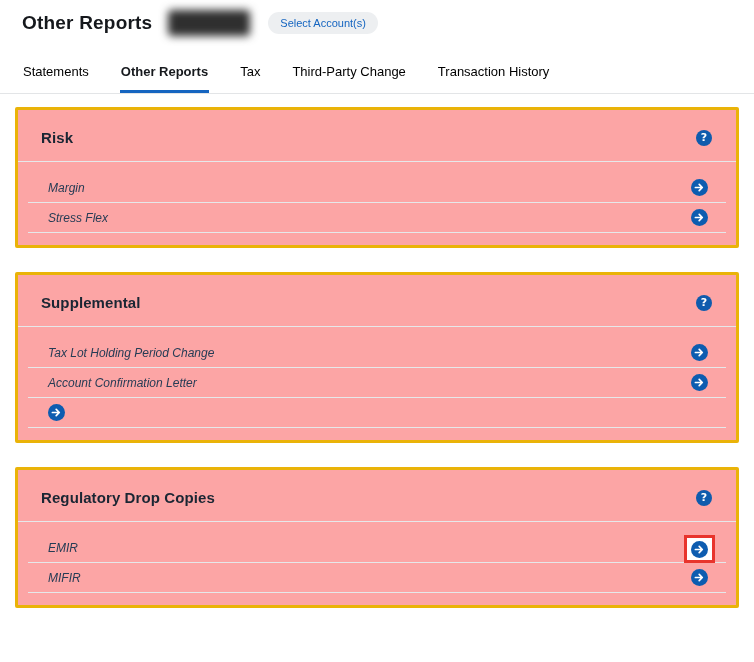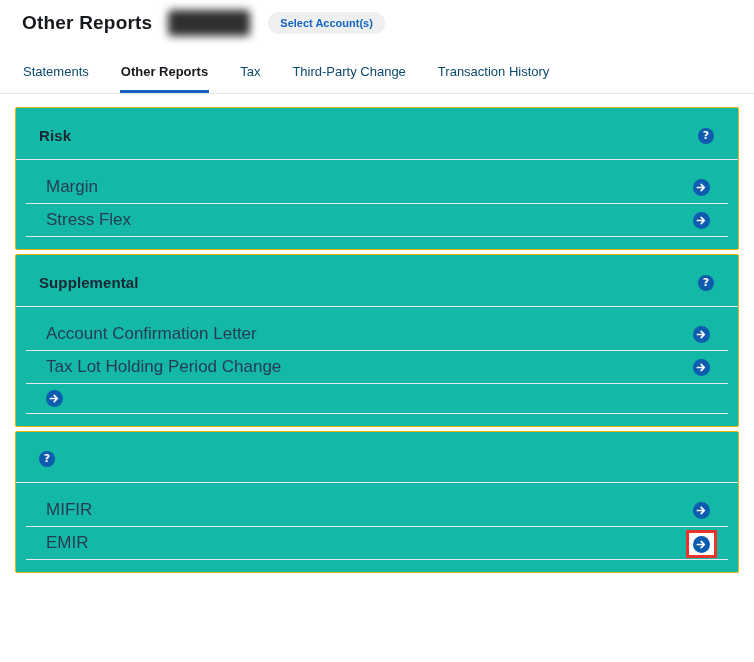--- a/index.html
+++ b/index.html
@@ -21,46 +21,46 @@
   }
   .redacted-blob {
     width: 82px; height: 26px; margin-left: 16px;
     background: #2f2f2f; border-radius: 4px;
     filter: blur(4px);
   }
   .select-accounts-pill {
     margin-left: 18px;
     background: #edeff1; border-radius: 12px;
     padding: 5px 12px;
-    font-size: 11px; font-weight: 700; color: #1565c0;
+    font-size: 11px; font-weight: 400; color: #1565c0;
     cursor: pointer; border: none;
   }
 
   
   .tabbar {
     display: flex; gap: 30px;
     padding: 0 0 0 22px; margin-top: 22px;
     border-bottom: 1px solid #e3e5e7;
   }
   .tab {
-    font-size: 13px; color: #0c4a6e;
+    font-size: 13px; color: #000000;
     padding: 4px 1px 11px 1px;
     border-bottom: 3px solid transparent;
     cursor: pointer; white-space: nowrap;
   }
   .tab.active {
     color: #16191d; font-weight: 700;
     border-bottom-color: #1565c0;
   }
 
   
   .content { padding: 13px 15px 0 15px; }
   .card {
-    border: 1px solid #eab308; border-radius: 2px;
-    margin-bottom: 4px; background: #14b8a6;
+    border: 3px solid #eab308; border-radius: 2px;
+    margin-bottom: 24px; background: #fca5a5;
   }
   .card-header {
     display: flex; align-items: center; justify-content: space-between;
     padding: 19px 24px 15px 23px;
     border-bottom: 1px solid #e6e8ea;
   }
   .card-title {
     font-size: 15px; font-weight: 700; color: #1a2633;
     letter-spacing: 0.1px;
   }
@@ -71,21 +71,21 @@
     text-align: center; cursor: pointer; flex: 0 0 auto;
     font-family: "DejaVu Sans", sans-serif;
   }
   .rows { padding: 11px 0 12px 0; }
   .row {
     display: flex; align-items: center; justify-content: space-between;
     margin: 0 10px; padding: 6px 18px 6px 20px;
     border-bottom: 1px solid #e6e8ea;
     min-height: 30px;
   }
-  .row-label { font-size: 17px; color: #263c55; }
+  .row-label { font-size: 12px; color: #263c55; font-style: italic; }
   .arrow-btn {
     background: none; border: none; padding: 0; cursor: pointer;
     display: flex; align-items: center;
   }
   .arrow-icon { width: 17px; height: 17px; display: block; }
   .highlight-box {
     border: 3px solid #e8342c;
     padding: 3px 4px 2px 4px;
     display: inline-flex; align-items: center;
     margin: -6px -7px -8px 0;
@@ -138,69 +138,70 @@
     </div>
   </section>
 
   <section class="card">
     <div class="card-header">
       <h2 class="card-title">Supplemental</h2>
       <span class="help-icon">?</span>
     </div>
     <div class="rows">
       <div class="row">
+        <span class="row-label">Tax Lot Holding Period Change</span>
+        <button class="arrow-btn">
+          <svg class="arrow-icon" viewBox="0 0 17 17">
+              <circle cx="8.5" cy="8.5" r="8.5" fill="#0d5cb0"></circle>
+              <path d="M4.4 8.5h6.2M8.2 5.4l3.1 3.1-3.1 3.1" stroke="#fff" stroke-width="1.7" fill="none" stroke-linecap="round" stroke-linejoin="round"></path>
+            </svg>
+        </button>
+      </div>
+      <div class="row">
         <span class="row-label">Account Confirmation Letter</span>
-        <button class="arrow-btn">
-          <svg class="arrow-icon" viewBox="0 0 17 17">
-              <circle cx="8.5" cy="8.5" r="8.5" fill="#0d5cb0"></circle>
-              <path d="M4.4 8.5h6.2M8.2 5.4l3.1 3.1-3.1 3.1" stroke="#fff" stroke-width="1.7" fill="none" stroke-linecap="round" stroke-linejoin="round"></path>
-            </svg>
-        </button>
-      </div>
-      <div class="row">
-        <span class="row-label">Tax Lot Holding Period Change</span>
         <button class="arrow-btn">
           <svg class="arrow-icon" viewBox="0 0 17 17">
               <circle cx="8.5" cy="8.5" r="8.5" fill="#0d5cb0"></circle>
               <path d="M4.4 8.5h6.2M8.2 5.4l3.1 3.1-3.1 3.1" stroke="#fff" stroke-width="1.7" fill="none" stroke-linecap="round" stroke-linejoin="round"></path>
             </svg>
         </button>
       </div>
       <div class="row">
         <button class="arrow-btn">
           <svg class="arrow-icon" viewBox="0 0 17 17">
               <circle cx="8.5" cy="8.5" r="8.5" fill="#0d5cb0"></circle>
               <path d="M4.4 8.5h6.2M8.2 5.4l3.1 3.1-3.1 3.1" stroke="#fff" stroke-width="1.7" fill="none" stroke-linecap="round" stroke-linejoin="round"></path>
             </svg>
         </button>
       </div>
     </div>
   </section>
 
   <section class="card">
     <div class="card-header">
+      <h2 class="card-title">Regulatory Drop Copies</h2>
       <span class="help-icon">?</span>
     </div>
     <div class="rows">
-      <div class="row">
-        <span class="row-label">MIFIR</span>
-        <button class="arrow-btn">
-          <svg class="arrow-icon" viewBox="0 0 17 17">
-              <circle cx="8.5" cy="8.5" r="8.5" fill="#0d5cb0"></circle>
-              <path d="M4.4 8.5h6.2M8.2 5.4l3.1 3.1-3.1 3.1" stroke="#fff" stroke-width="1.7" fill="none" stroke-linecap="round" stroke-linejoin="round"></path>
-            </svg>
-        </button>
-      </div>
       <div class="row">
         <span class="row-label">EMIR</span>
         <span class="highlight-box">
           <button class="arrow-btn">
             <svg class="arrow-icon" viewBox="0 0 17 17">
                 <circle cx="8.5" cy="8.5" r="8.5" fill="#0d5cb0"></circle>
                 <path d="M4.4 8.5h6.2M8.2 5.4l3.1 3.1-3.1 3.1" stroke="#fff" stroke-width="1.7" fill="none" stroke-linecap="round" stroke-linejoin="round"></path>
               </svg>
           </button>
         </span>
       </div>
+      <div class="row">
+        <span class="row-label">MIFIR</span>
+        <button class="arrow-btn">
+          <svg class="arrow-icon" viewBox="0 0 17 17">
+              <circle cx="8.5" cy="8.5" r="8.5" fill="#0d5cb0"></circle>
+              <path d="M4.4 8.5h6.2M8.2 5.4l3.1 3.1-3.1 3.1" stroke="#fff" stroke-width="1.7" fill="none" stroke-linecap="round" stroke-linejoin="round"></path>
+            </svg>
+        </button>
+      </div>
     </div>
   </section>
 
 </main>
 
 </body></html>

